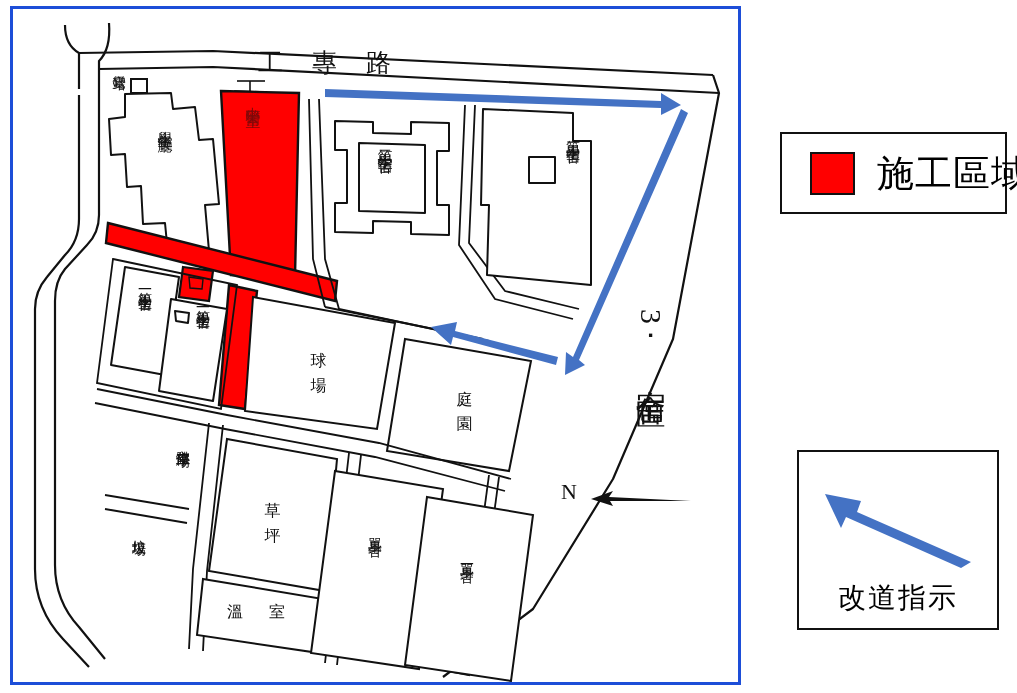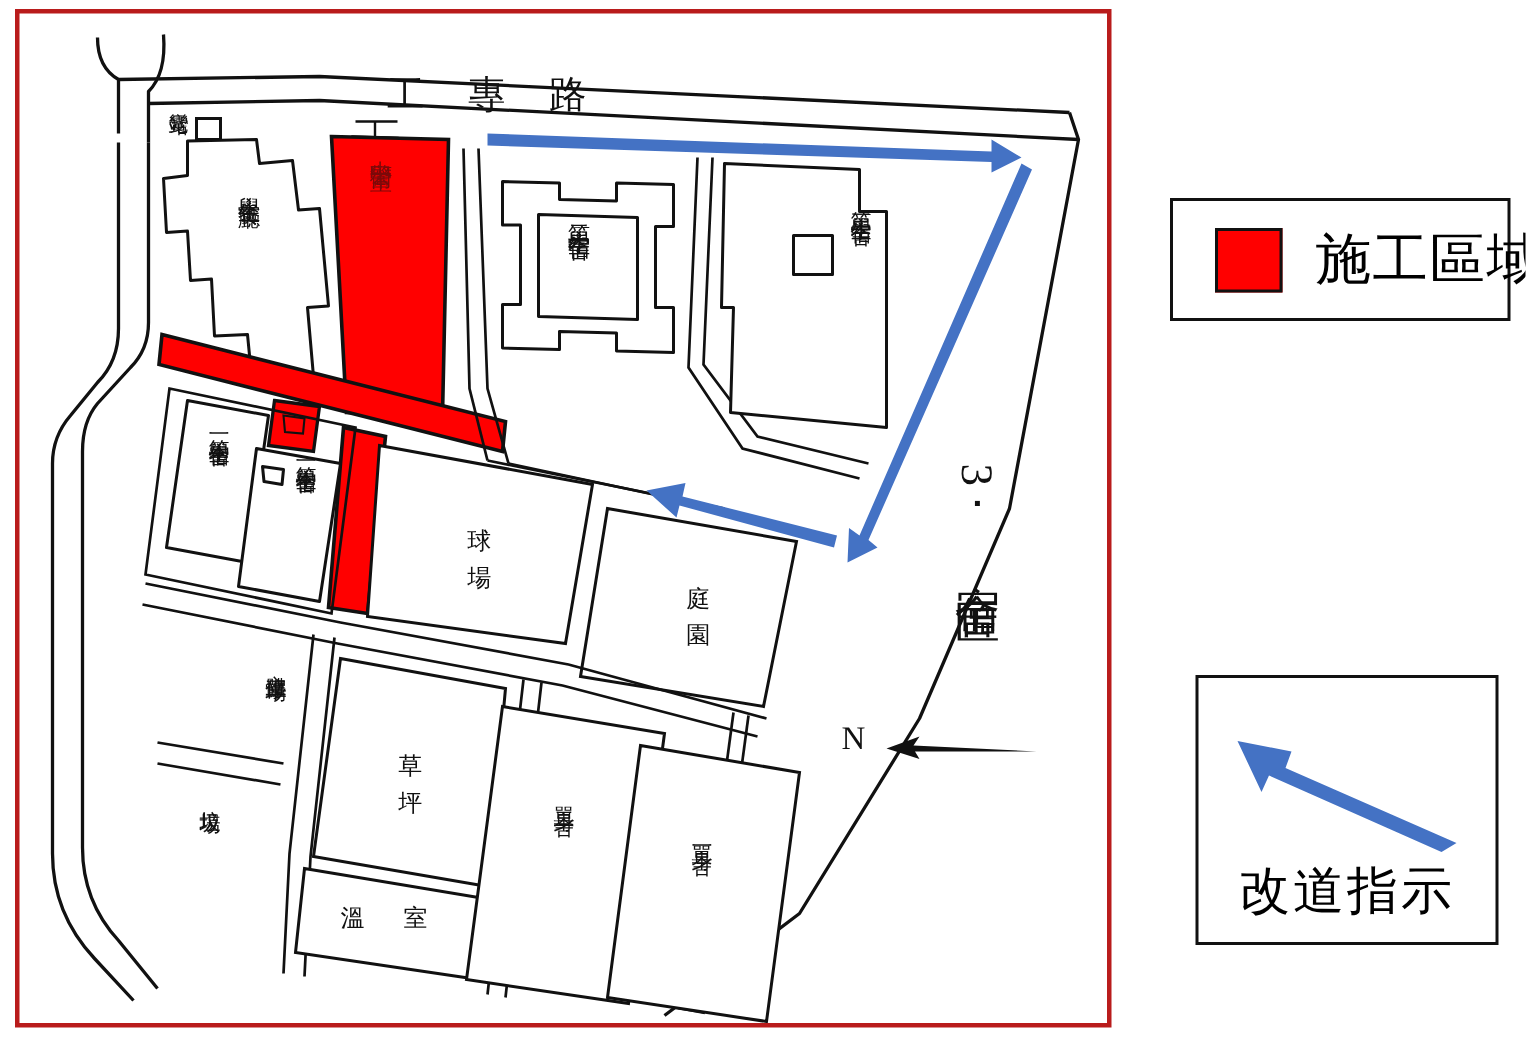--- a/index.html
+++ b/index.html
@@ -15,21 +15,21 @@
     font-family: "Liberation Serif", "DejaVu Serif", serif;
   }
 
   
   #map-frame {
     position: absolute;
     left: 10px;
     top: 6px;
     width: 731px;
     height: 679px;
-    border: 3px solid #b91c1c;
+    border: 3px solid #1d4ed8;
     background: #ffffff;
     box-sizing: border-box;
     overflow: hidden;
   }
   #map-svg {
     position: absolute;
     left: 0;
     top: 0;
   }
 
@@ -79,21 +79,21 @@
     position: absolute;
     left: 0;
     top: 0;
   }
   #legend-detour-label {
     position: absolute;
     left: 0;
     right: 0;
     bottom: 16px;
     text-align: center;
-    font-size: 34px;
+    font-size: 28px;
     line-height: 1;
     color: #000000;
     letter-spacing: 2px;
     white-space: nowrap;
   }
 
   .map-label {
     font-family: "Liberation Serif", "DejaVu Serif", serif;
     fill: #111111;
   }

